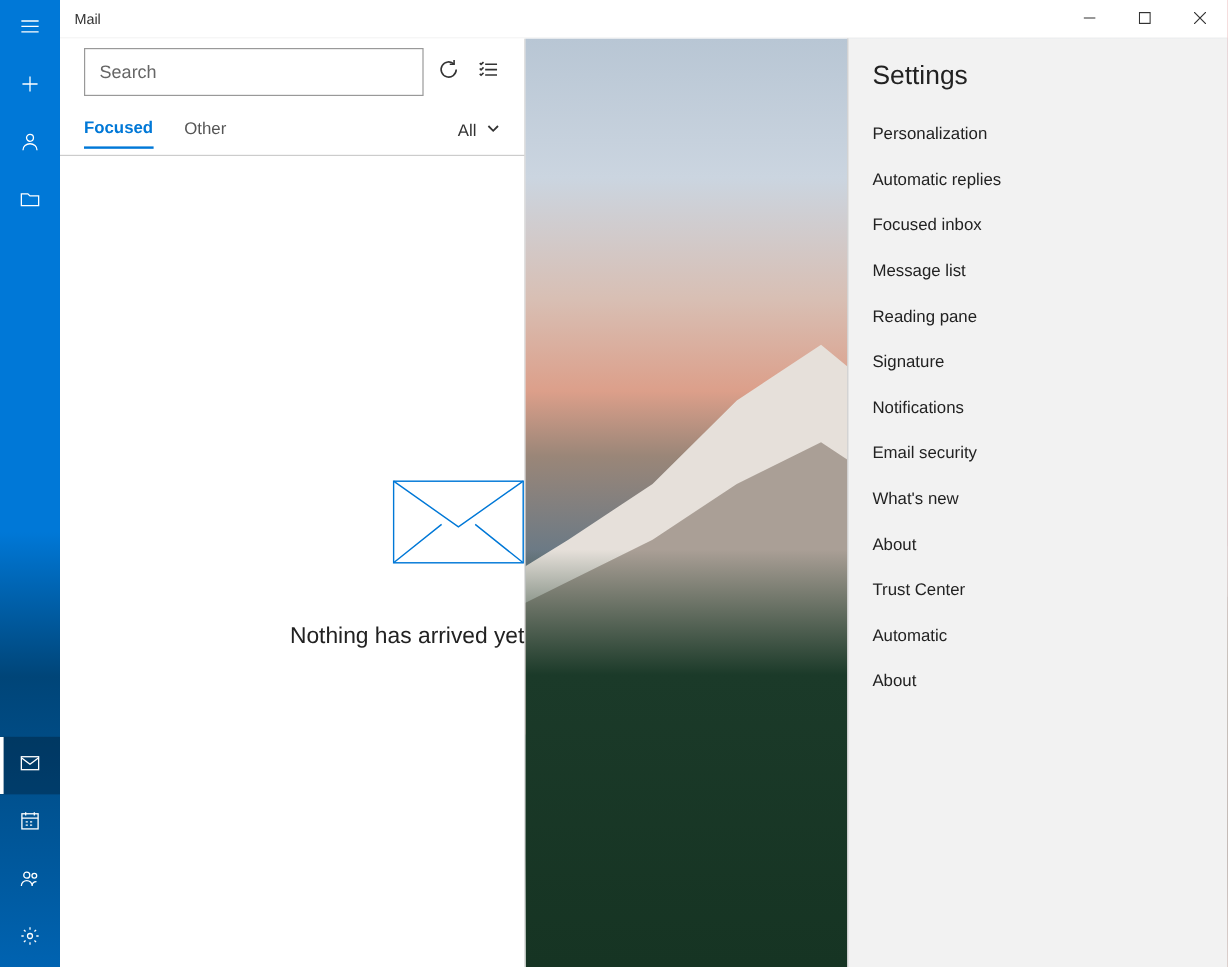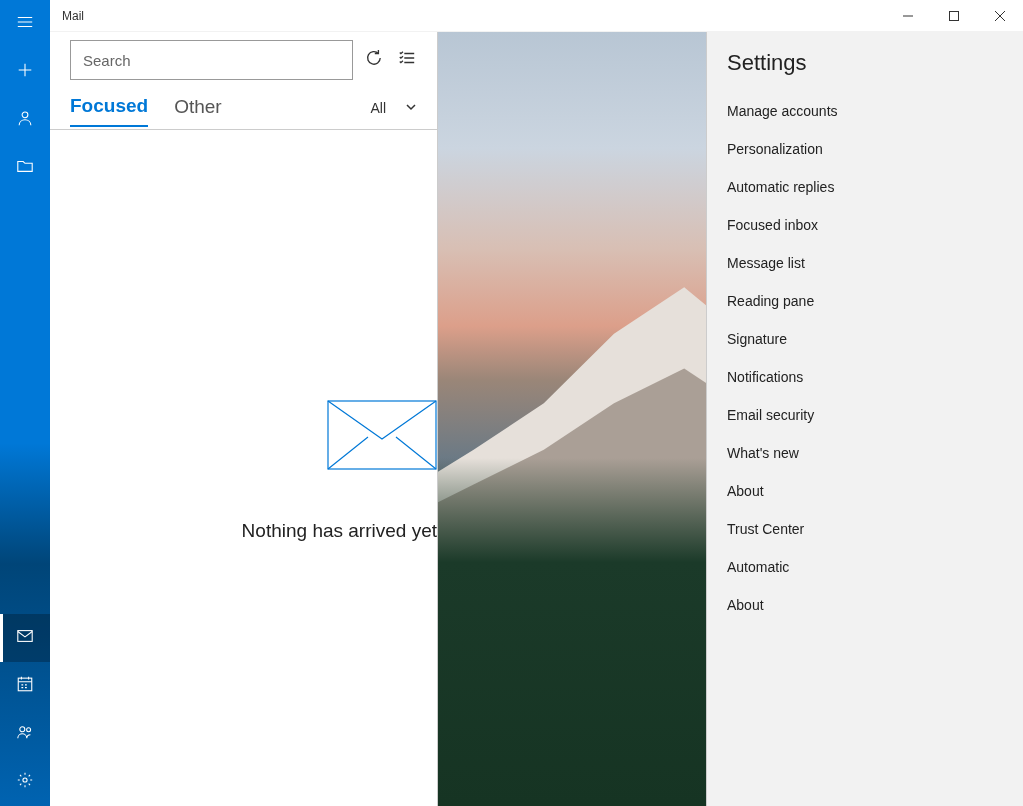--- a/index.html
+++ b/index.html
@@ -115,35 +115,35 @@
 
   .tabs {
     display: flex;
     align-items: center;
     padding: 6px 20px 0 20px;
     border-bottom: 1px solid #ccc;
     gap: 26px;
     height: 44px;
   }
   .tab {
-    font-size: 19px;
+    font-size: 14px;
     color: #555;
     padding-bottom: 8px;
     cursor: pointer;
   }
   .tab.active {
     color: #0078d7;
     font-weight: 600;
     border-bottom: 2px solid #0078d7;
   }
   .tabs .flex { flex: 1; }
   .filter {
     display: flex;
     align-items: flex-end;
-    gap: 19px;
+    gap: 8px;
     color: #333;
     font-size: 14px;
     cursor: pointer;
     padding-bottom: 6px;
   }
   .filter svg { width: 12px; height: 12px; stroke: #333; fill: none; stroke-width: 1.5; }
 
   .empty-state {
     flex: 1;
     display: flex;
@@ -385,21 +385,20 @@
             <path d="M0 230 L80 190 L140 160 L200 120 L260 90 L320 130 L380 110 L440 160 L520 190 L600 220 L600 300 L0 300 Z" fill="#8a7d72" opacity="0.65"></path>
           </svg>
         </div>
         <div class="trees"></div>
       </div>
     </div>
 
     <div class="settings-panel">
       <h1>Settings</h1>
       <div class="settings-list">
-        <div class="settings-item">Manage accounts</div>
         <div class="settings-item">Personalization</div>
         <div class="settings-item">Automatic replies</div>
         <div class="settings-item">Focused inbox</div>
         <div class="settings-item">Message list</div>
         <div class="settings-item">Reading pane</div>
         <div class="settings-item">Signature</div>
         <div class="settings-item">Notifications</div>
         <div class="settings-item">Email security</div>
         <div class="settings-item">What's new</div>
         <div class="settings-item">About</div>

